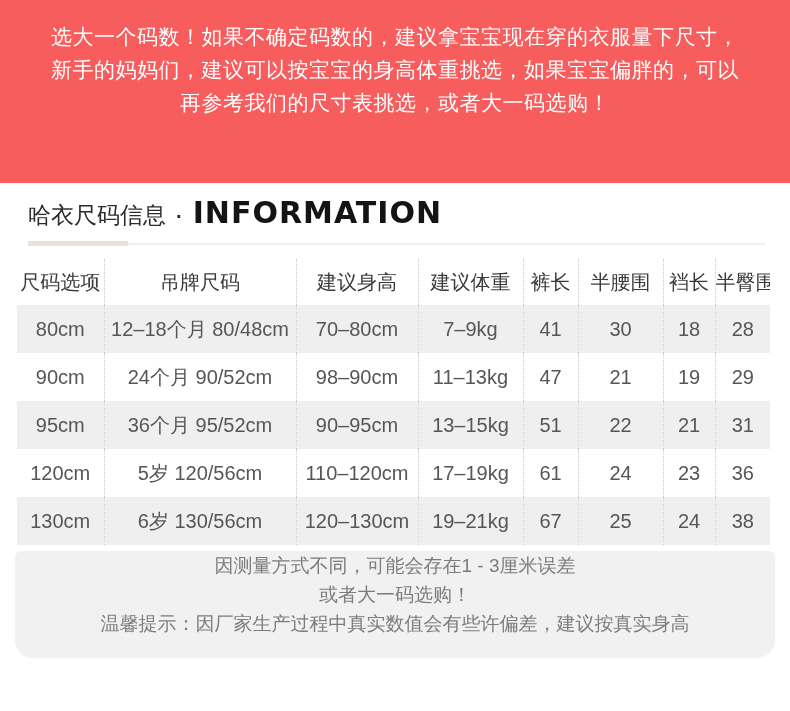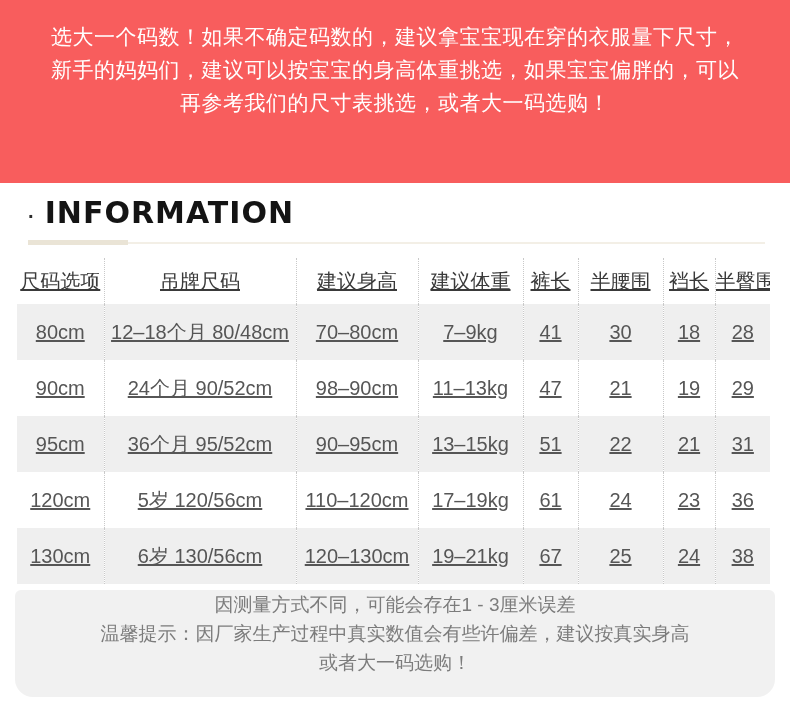--- a/index.html
+++ b/index.html
@@ -72,31 +72,30 @@
     table-layout: fixed;
   }
   .size-table th, .size-table td {
     text-align: center;
     vertical-align: middle;
     font-weight: normal;
     border-right: 1px dotted #c9c9c9;
     padding: 0;
     overflow: hidden;
     white-space: nowrap;
-    text-decoration: underline;
   }
   .size-table th:last-child, .size-table td:last-child { border-right: none; }
   .size-table thead th {
     height: 46px;
     font-size: 20px;
     color: #3a3a3a;
     background: #ffffff;
   }
   .size-table tbody td {
-    height: 56px;
+    height: 48px;
     font-size: 20px;
     color: #565656;
   }
   .size-table tbody tr:nth-child(odd) td { background: #efefef; }
   .size-table tbody tr:nth-child(even) td { background: #ffffff; }
 
   
   .notes-box {
     margin: 6px 15px 0 15px;
     width: 760px;
@@ -116,20 +115,21 @@
 <body>
 
 <div class="banner">
   <div class="advice-line">选大一个码数！如果不确定码数的，建议拿宝宝现在穿的衣服量下尺寸，</div>
   <div class="advice-line">新手的妈妈们，建议可以按宝宝的身高体重挑选，如果宝宝偏胖的，可以</div>
   <div class="advice-line">再参考我们的尺寸表挑选，或者大一码选购！</div>
 </div>
 
 <div class="section-head">
   <div class="titles">
+    <span class="title-cn">哈衣尺码信息</span>
     <span class="title-dot">·</span>
     <span class="title-en">INFORMATION</span>
   </div>
   <div class="section-underline">
     <div class="thin-line"></div>
     <div class="accent-seg"></div>
   </div>
 </div>
 
 <div class="size-table-wrap">
@@ -206,15 +206,15 @@
           <td>25</td>
           <td>24</td>
           <td>38</td>
         </tr>
       </tbody>
   </table>
 </div>
 
 <div class="notes-box">
   <div class="note-line">因测量方式不同，可能会存在1 - 3厘米误差</div>
+  <div class="note-line">或者大一码选购！</div>
   <div class="note-line">温馨提示：因厂家生产过程中真实数值会有些许偏差，建议按真实身高</div>
-  <div class="note-line">或者大一码选购！</div>
 </div>
 
 </body></html>

